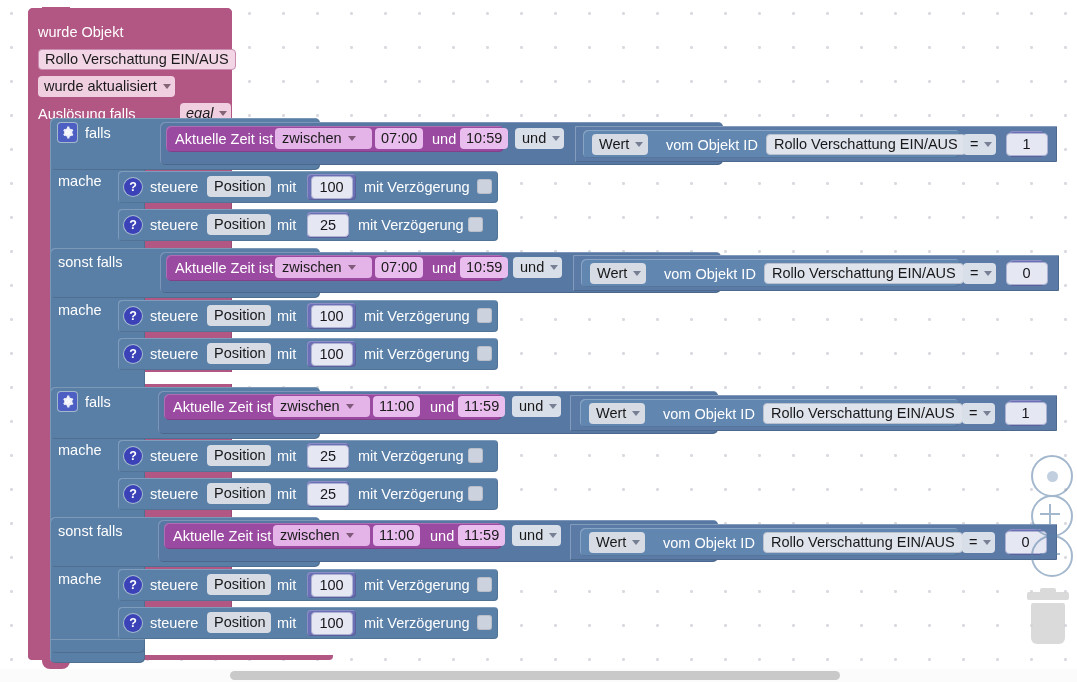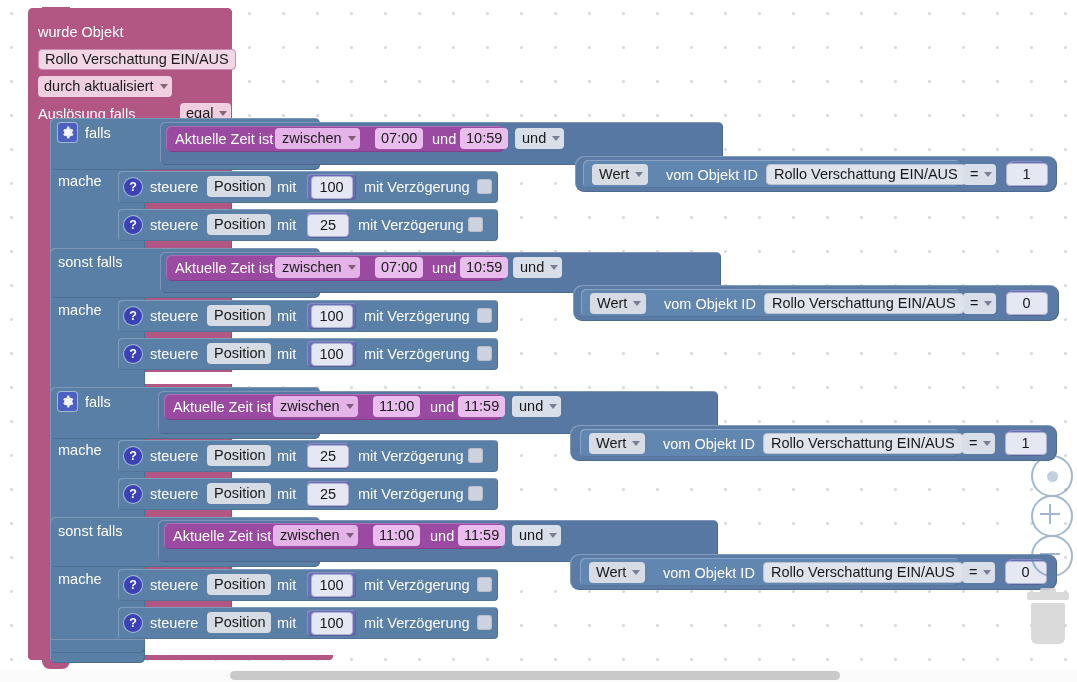--- a/index.html
+++ b/index.html
@@ -226,21 +226,21 @@
     box-shadow: inset  1px  1px 0 rgba(255,255,255,.20),
                 inset -1px -1px 0 rgba(0,0,0,.14);
   }
   .timeblk .tb-txt {
     position: absolute; color: #ffffff; font-size: 14.5px; white-space: nowrap;
   }
   .f-drop-purple {
     background: #e4b3e8;
     color: #1a1a1a;
     font-size: 14.5px;
-    padding: 1px 4px 2px 7px;
+    padding: 1px 16px 2px 7px;
     height: 21px;
     border-radius: 4px;
   }
   .f-text-purple {
     background: #e9bded;
     color: #1a1a1a;
     font-size: 14.5px;
     padding: 1px 6px 2px;
     height: 21px;
     border-radius: 4px;
@@ -260,24 +260,23 @@
     font-size: 14.5px;
     padding: 1px 4px 2px 7px;
     height: 21px;
     border-radius: 4px;
   }
 
   
   .cmpblk {
     position: absolute;
     background: #5b7ba6;
-    border-radius: 9px;
+    border-radius: 1px;
     box-shadow: inset  1px  1px 0 rgba(255,255,255,.25),
                 inset -1px -1px 0 rgba(0,0,0,.14);
-    margin-top: 30px;
   }
   .getblk {
     position: absolute;
     background: #6186b0;
     border-radius: 5px;
     box-shadow: inset  1px  1px 0 rgba(255,255,255,.25),
                 inset -1px -1px 0 rgba(0,0,0,.12);
   }
   .cmp-txt {
     position: absolute; color: #ffffff; font-size: 14.5px; white-space: nowrap;
@@ -371,26 +370,26 @@
       <div class="hat-foot-notch"></div>
     </div>
 
     <div class="hat-label" style="left:10px; top:16px;">wurde Objekt</div>
 
     <div class="field f-text-mauve" style="position:absolute; left:10px; top:41px;">
       <span>Rollo Verschattung EIN/AUS</span>
     </div>
 
     <div class="field f-drop-mauve" style="position:absolute; left:10px; top:68px;">
-      <span>durch aktualisiert</span>
+      <span>wurde aktualisiert</span>
       <i class="caret"></i>
     </div>
 
     <div class="hat-label" style="left:10px; top:98px;">Auslösung falls</div>
-    <div class="field f-drop-mauve" style="position:absolute; left:152px; top:95px;">
+    <div class="field f-drop-mauve" style="position:absolute; left:152px; top:95px;font-style:italic;">
       <span>egal</span>
       <i class="caret"></i>
     </div>
   </div>
 
   <div class="ctrl" style="left:50px; top:118px; width:95px; height:545px;"></div>
 
   <div class="ctrl" style="left:50px; top:118px; width:270px; height:52px;"></div>
   <div class="gear" style="left:58px; top:123px;">
     <svg width="13" height="13" viewBox="0 0 16 16">

